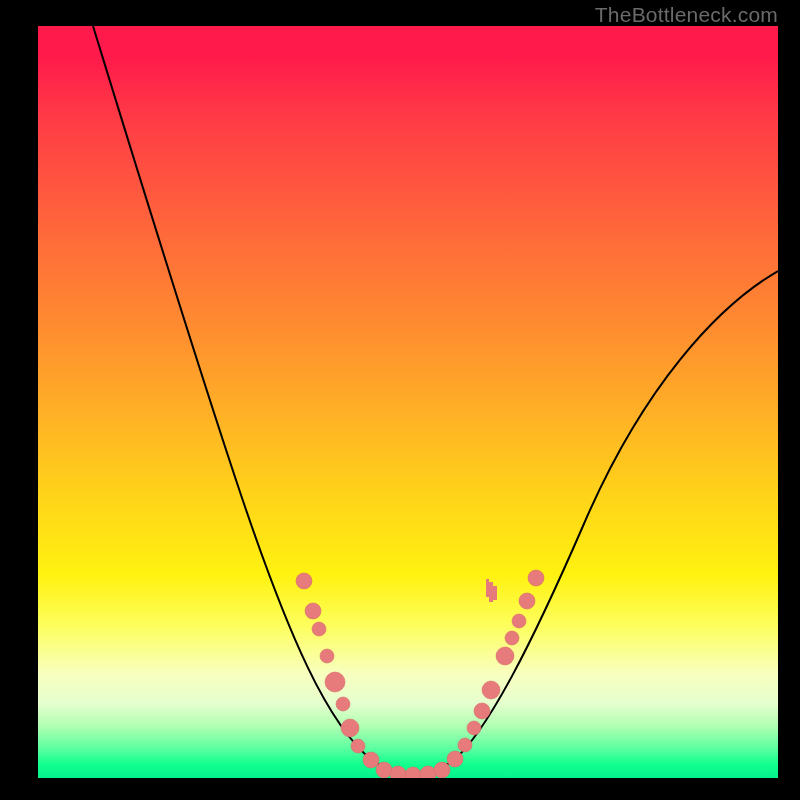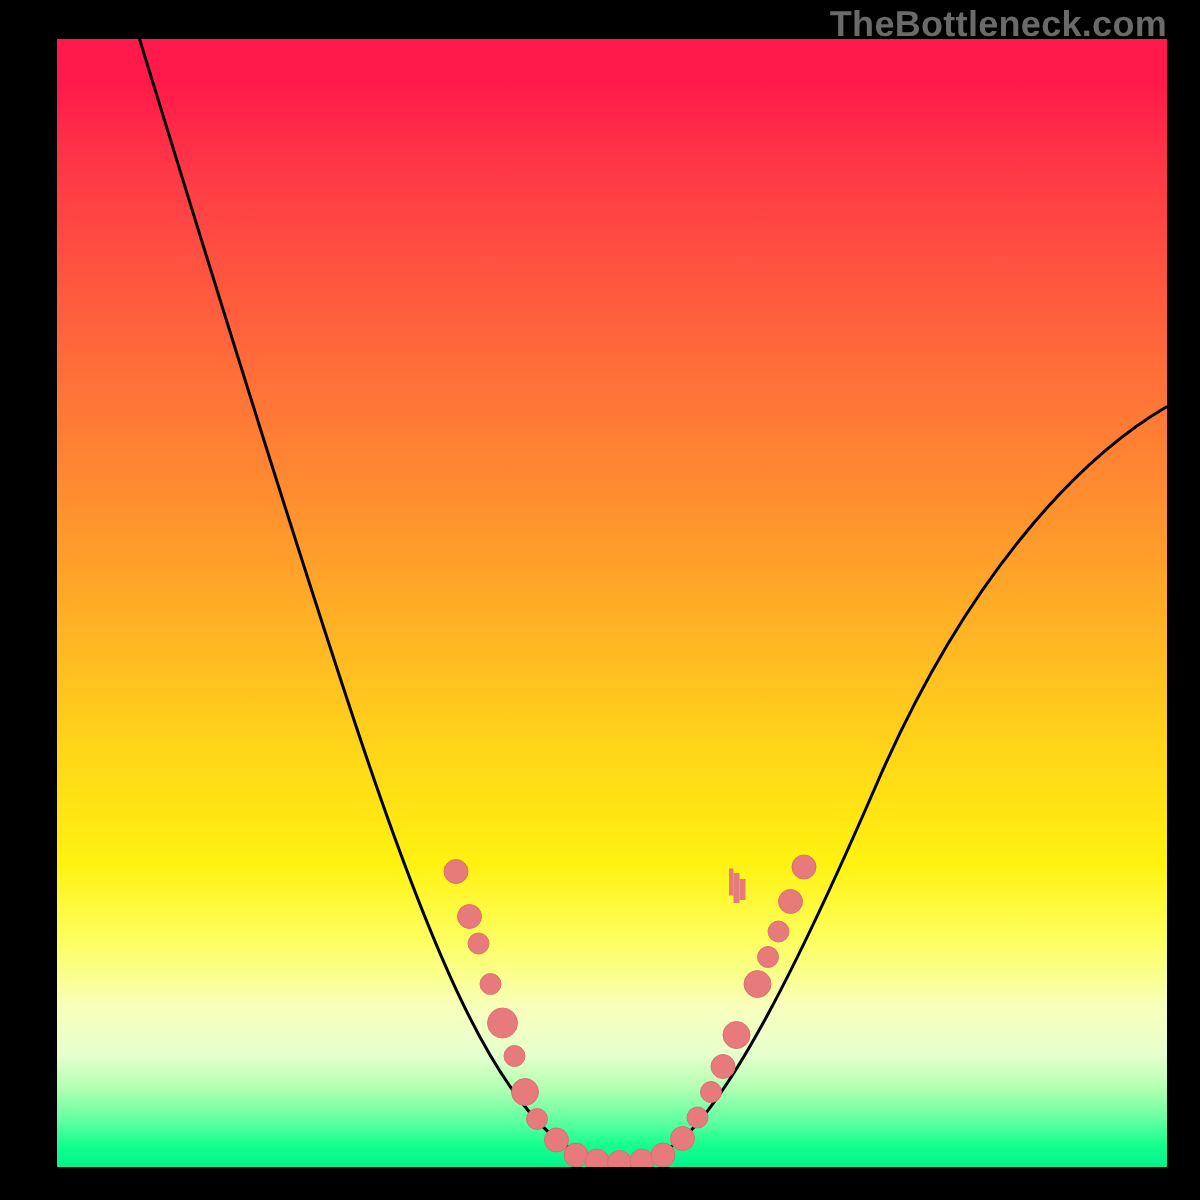--- a/index.html
+++ b/index.html
@@ -50,22 +50,22 @@
       #5effa0 96%,
       #11ff8e 98.2%,
       #04f28c 100%
     );
   }
   .watermark {
     position: absolute;
     top: 3px;
     right: 22px;
     color: #6a6a6a;
-    font-size: 24px;
-    font-weight: 700;
+    font-size: 21px;
+    font-weight: 400;
     letter-spacing: 0.2px;
   }
   svg.curve {
     position: absolute;
     left: 0;
     top: 0;
     width: 100%;
     height: 100%;
   }
 </style>

